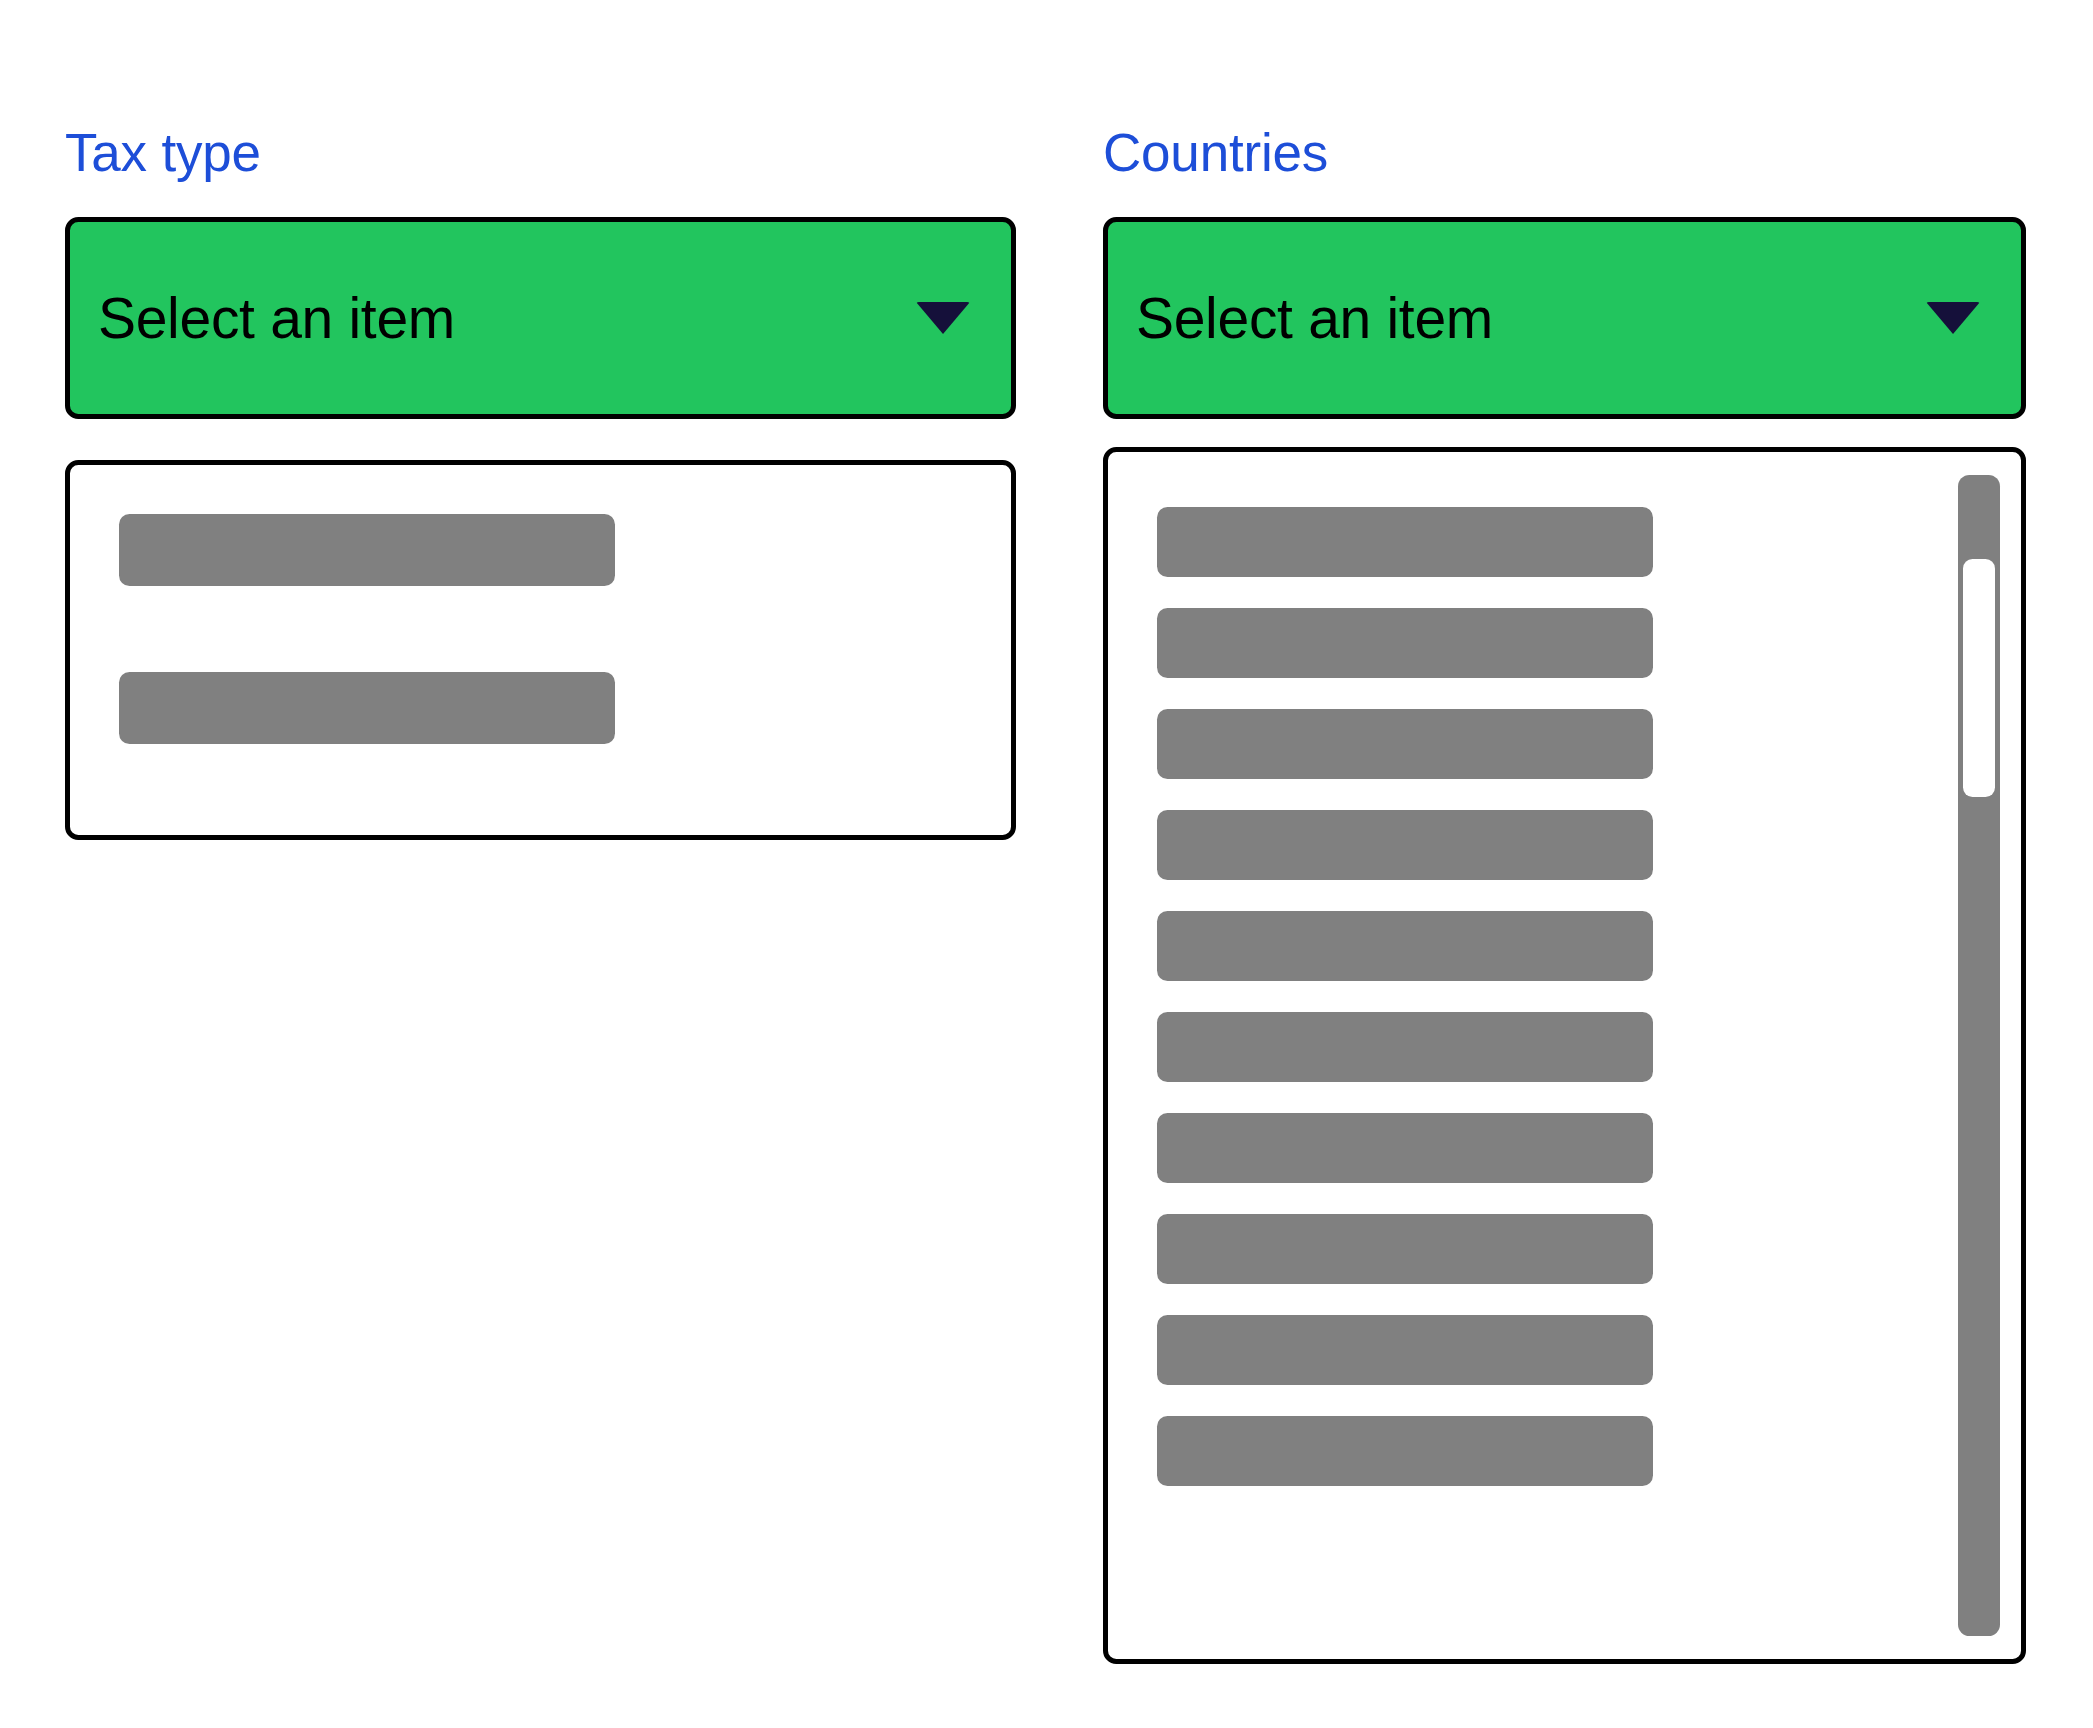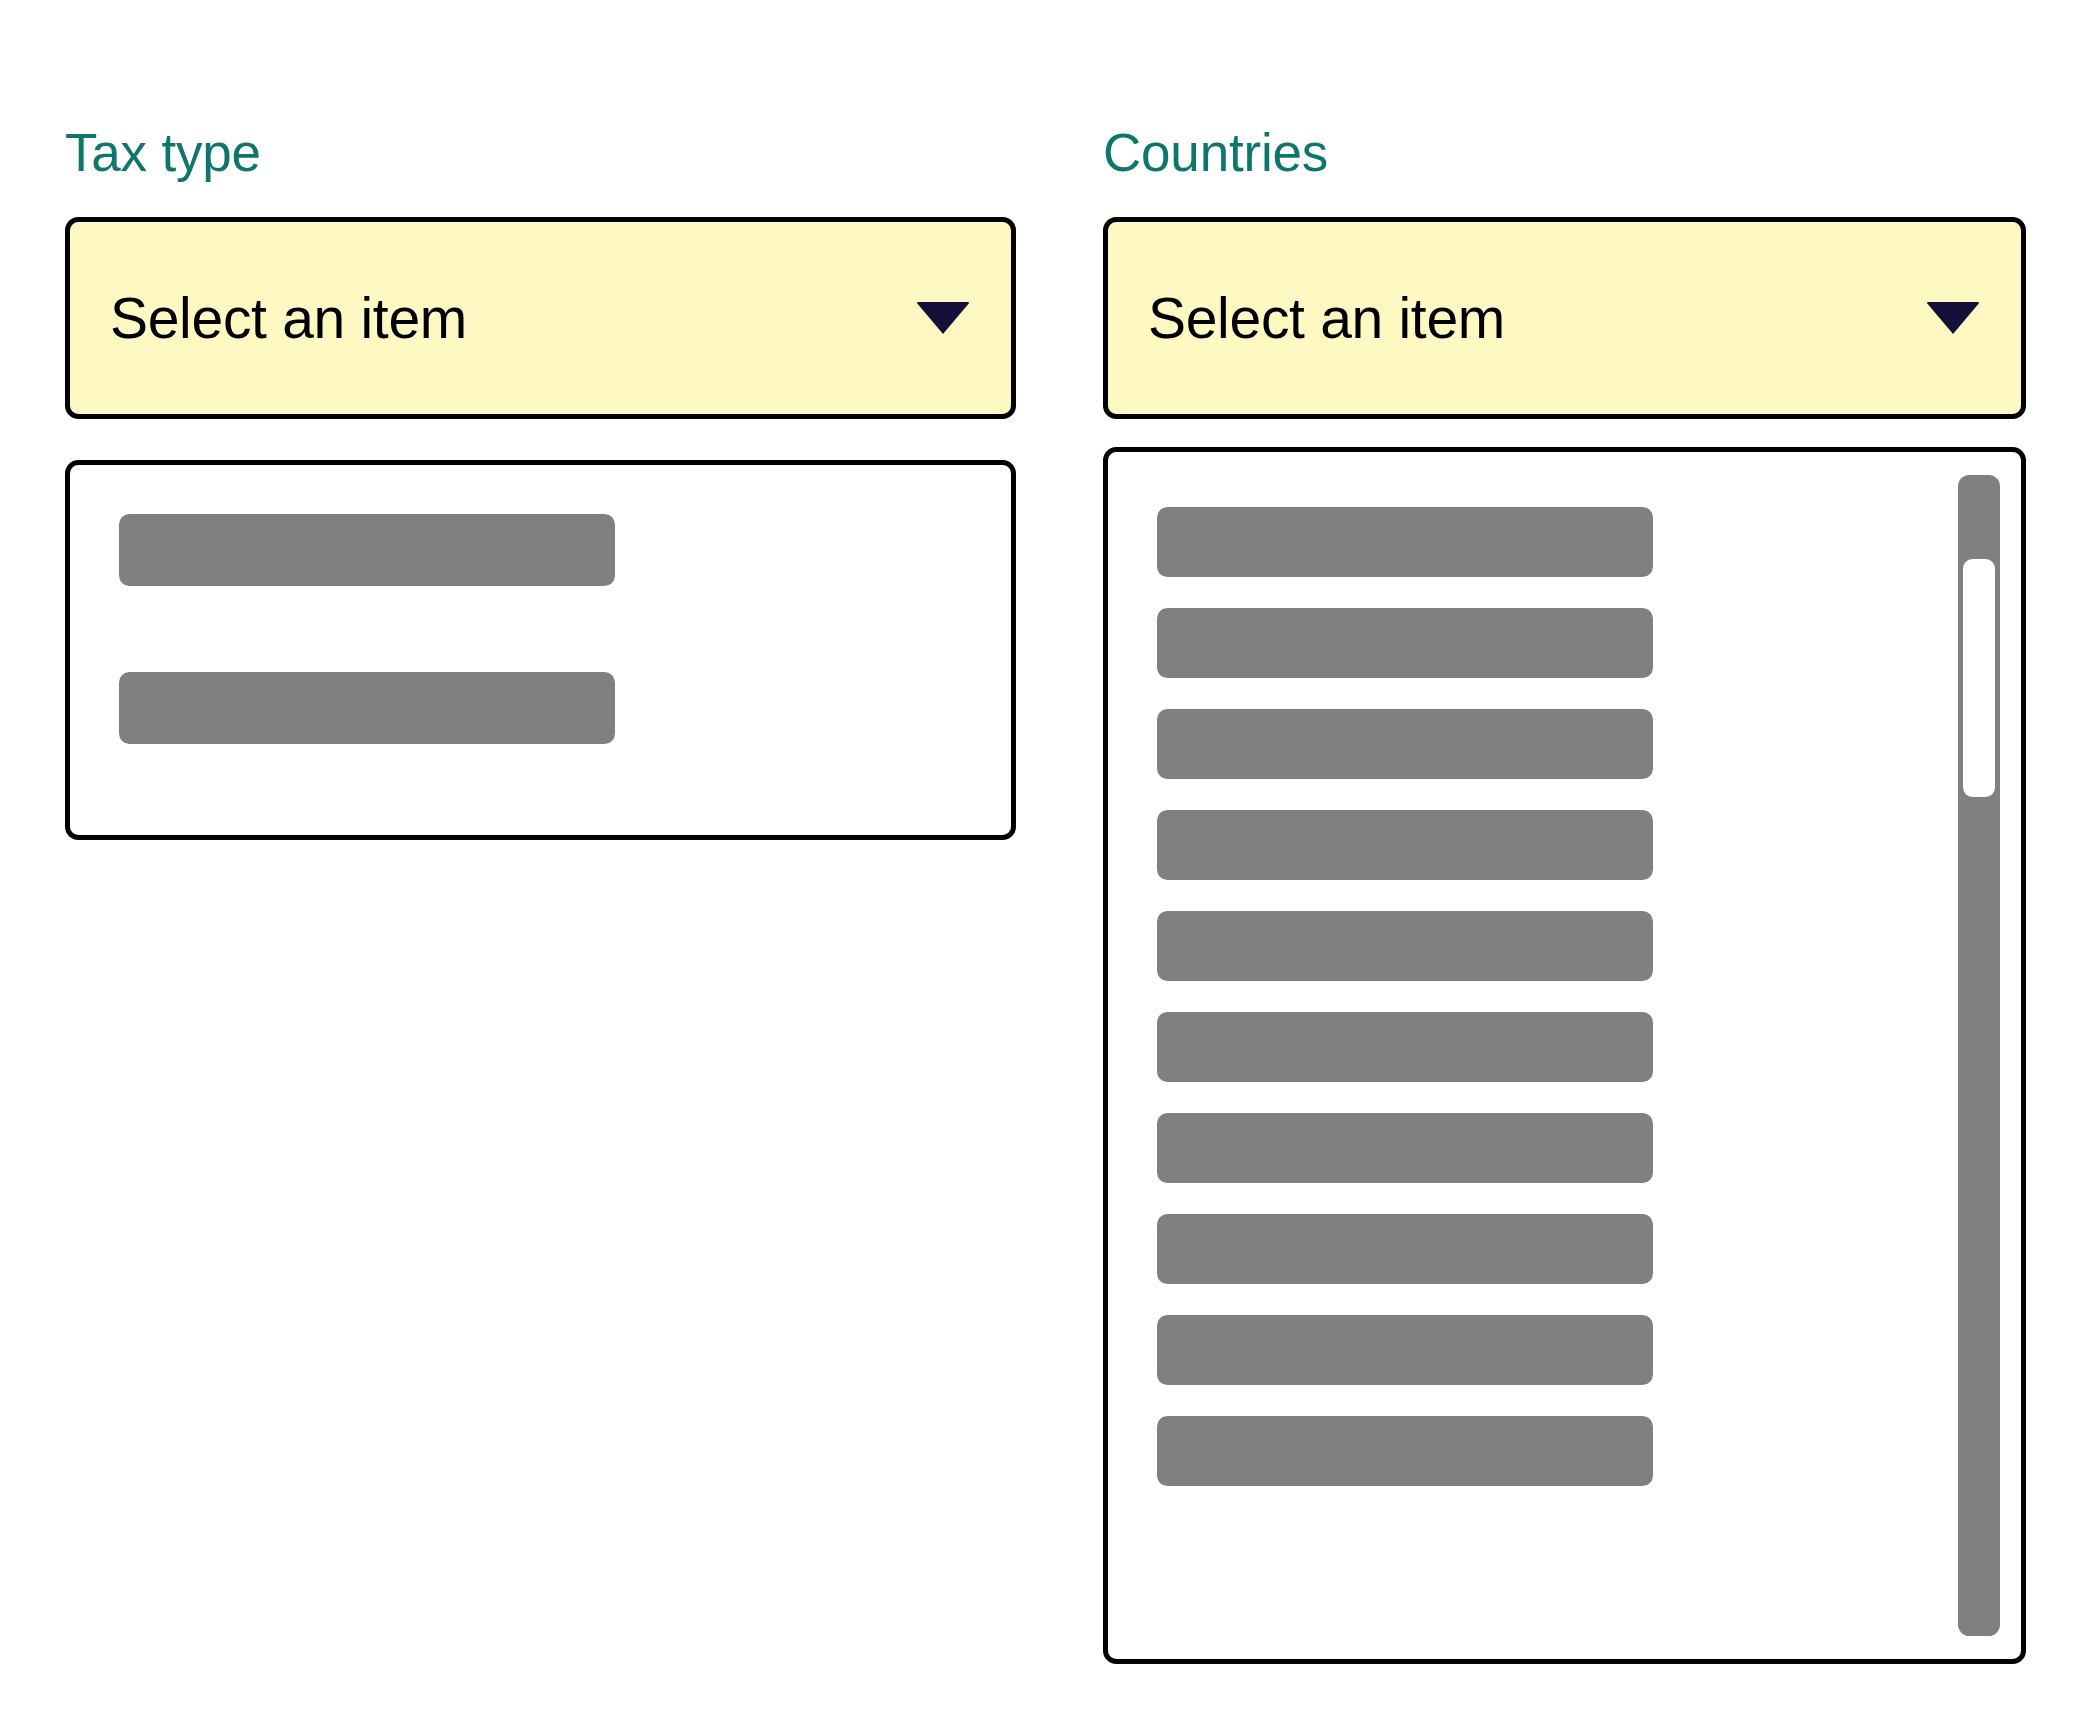--- a/index.html
+++ b/index.html
@@ -30,39 +30,39 @@
   .field-column.left  { left: 65px;   width: 951px; }
   .field-column.right { left: 1103px; width: 923px;  }
 
   
   .field-label {
     position: absolute;
     top: 122px;
     left: 0;
     font-size: 53px;
     line-height: 61px;
-    color: #0f766e;
+    color: #1d4ed8;
     white-space: nowrap;
     letter-spacing: -0.2px;
   }
 
   
   .select-box {
     position: absolute;
     top: 217px;
     left: 0;
     height: 202px;
     box-sizing: border-box;
     border: 5.7px solid #000000;
     border-radius: 13.3px;
-    background: #fef9c3;
+    background: #22c55e;
     display: flex;
     align-items: center;
     justify-content: space-between;
-    padding: 0 32px 0 40px;
+    padding: 0 32px 0 28px;
   }
   .field-column.left  .select-box { width: 951px; }
   .field-column.right .select-box { width: 923px;  }
 
   .select-value {
     font-size: 57px;
     line-height: 67px;
     color: #000000;
     white-space: nowrap;
     letter-spacing: -0.3px;

